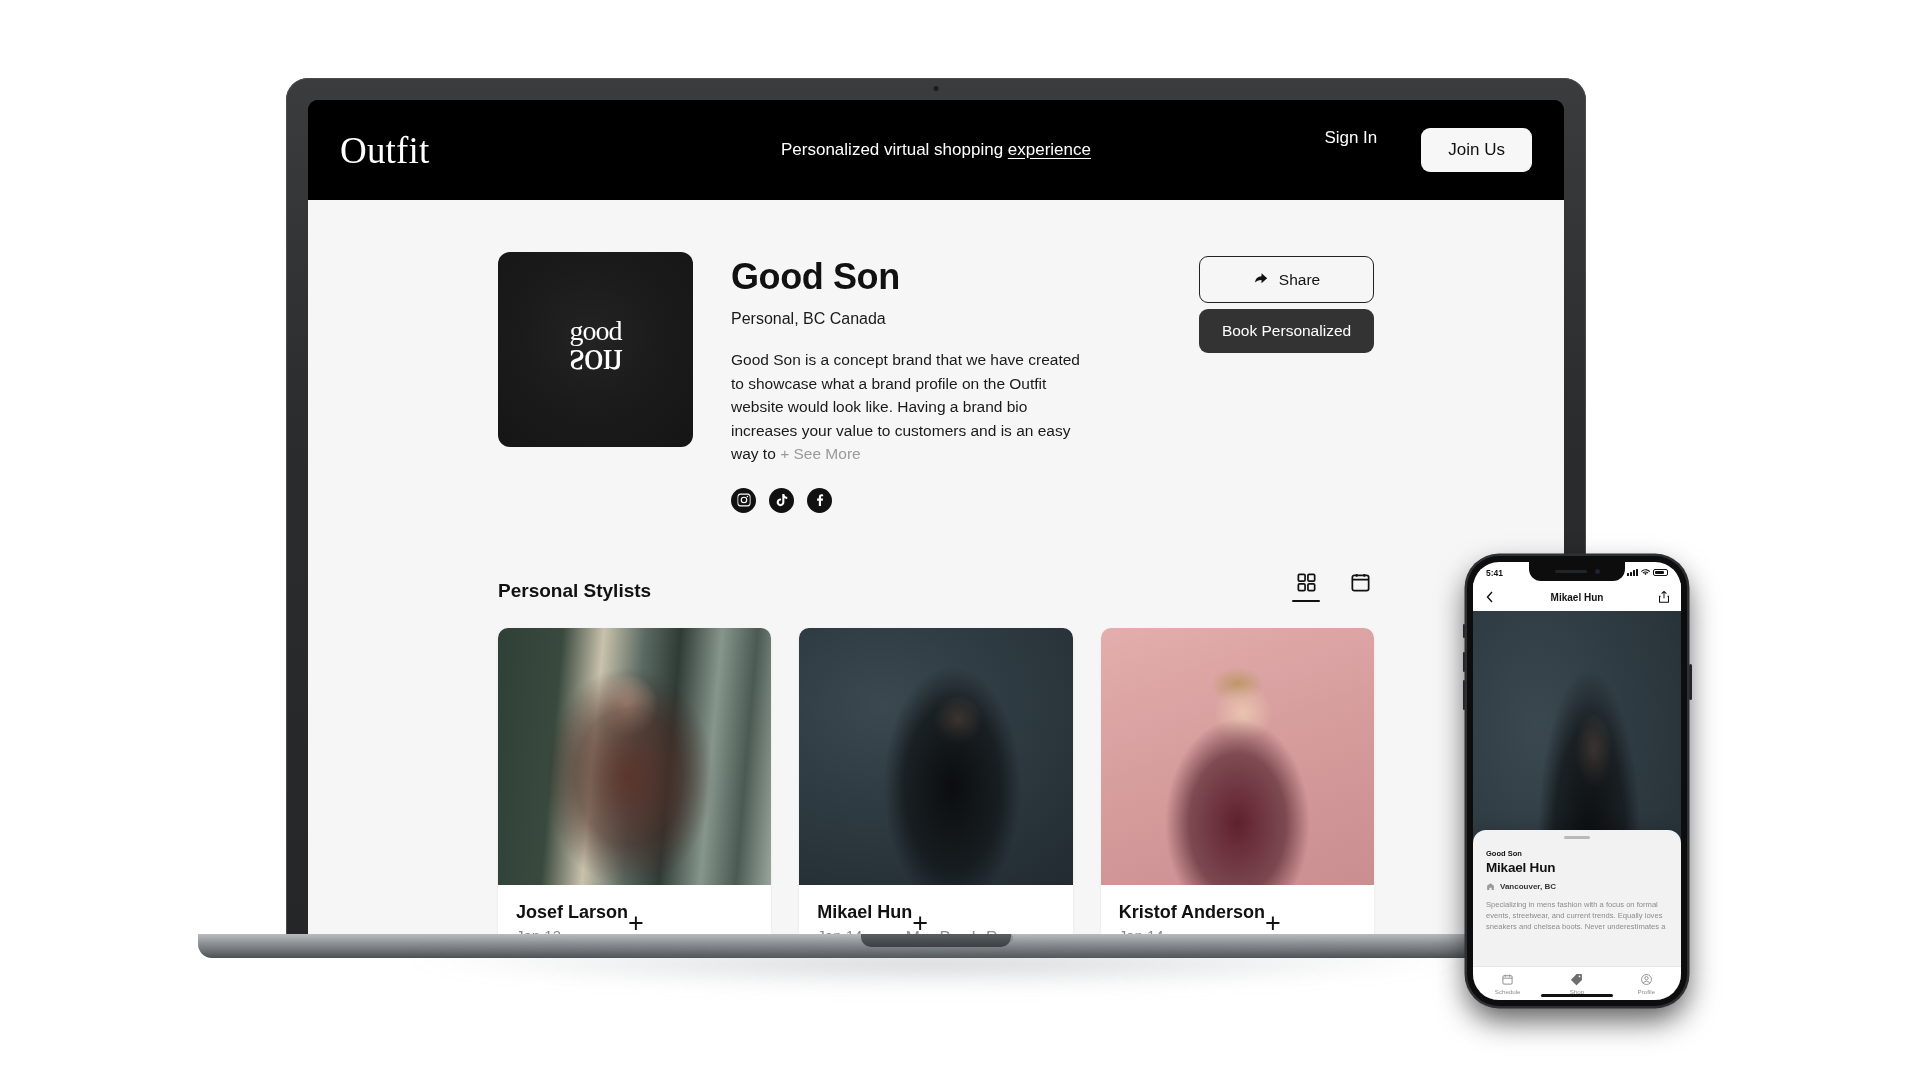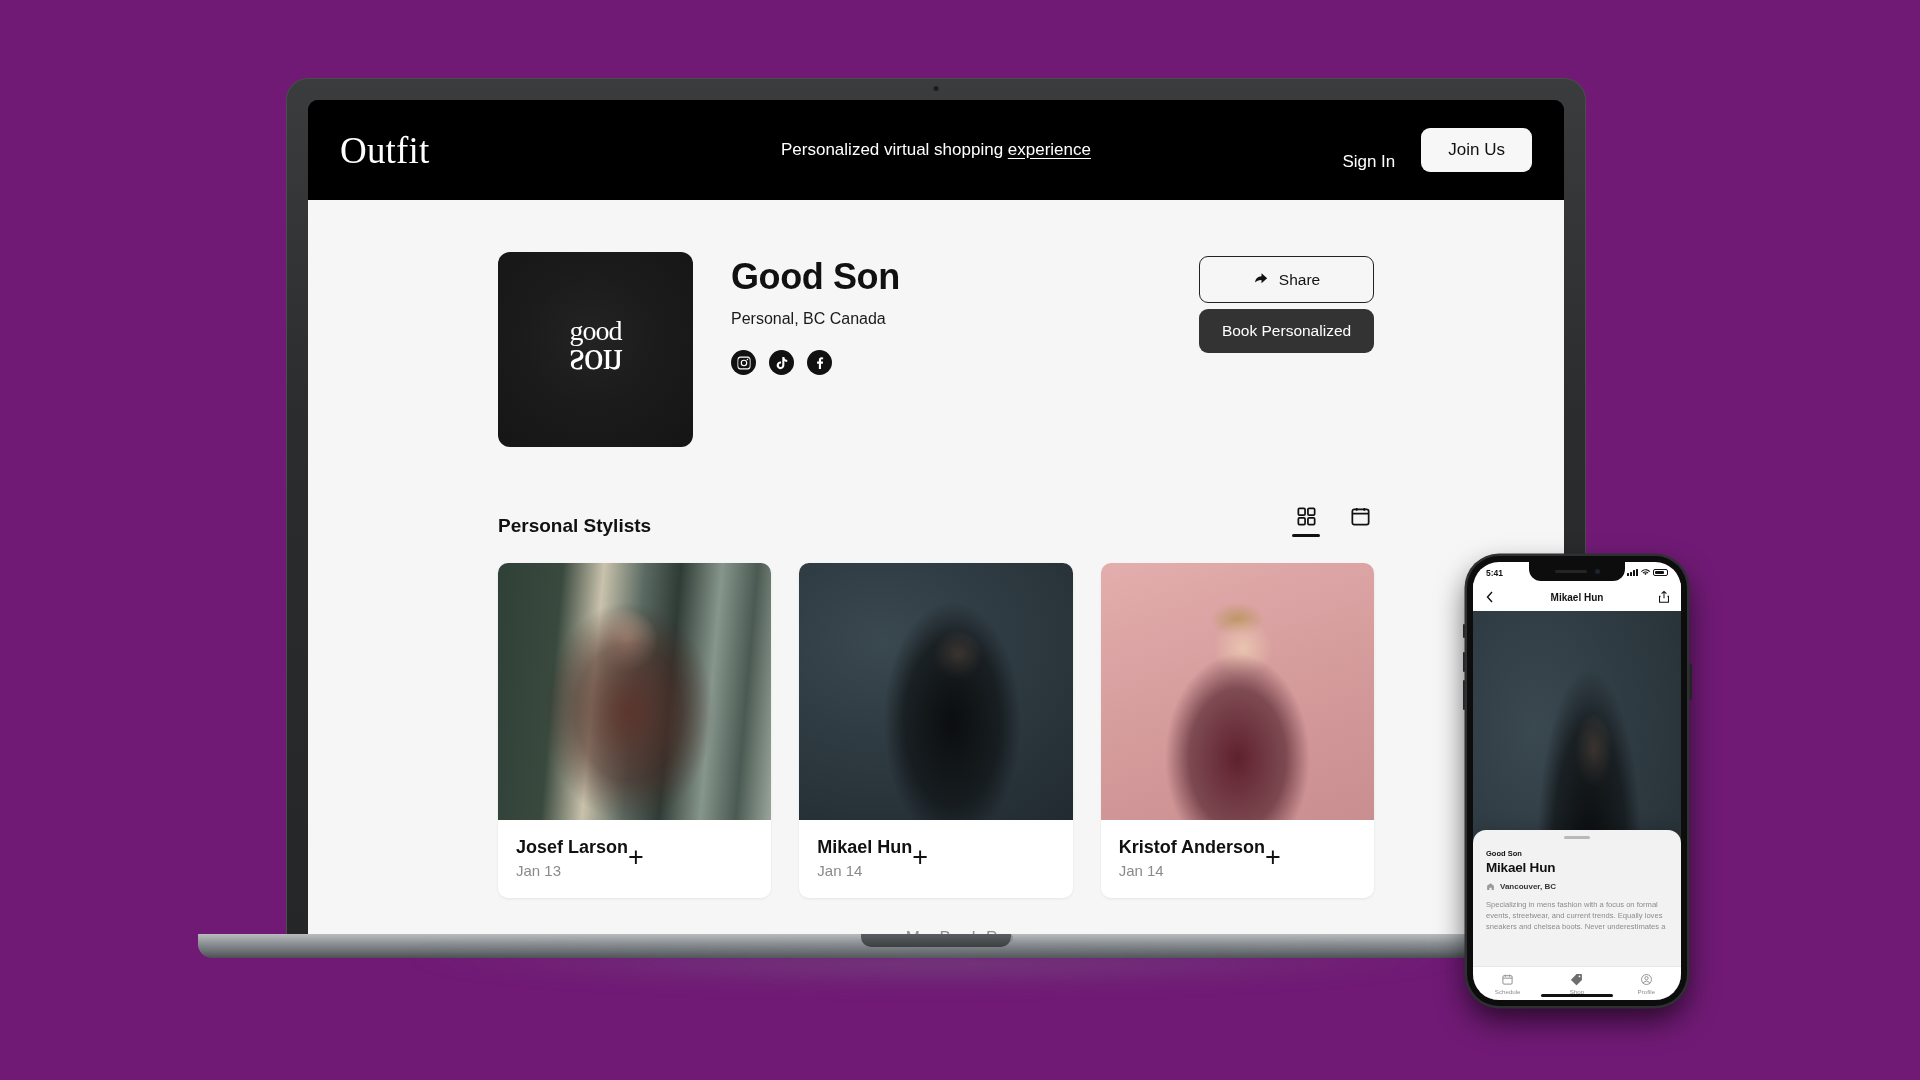--- a/index.html
+++ b/index.html
@@ -2,21 +2,21 @@
 <html><head>
 <meta charset="utf-8">
 <style>
   * { box-sizing: border-box; margin: 0; padding: 0; }
   html, body {
     width: 1920px; height: 1080px;
     background: #000;
     font-family: "Liberation Sans", sans-serif;
     overflow: hidden;
   }
-  .stage { position: relative; width: 1920px; height: 1080px; background: #701a75; }
+  .stage { position: relative; width: 1920px; height: 1080px; background: #ffffff; }
 
   
   .laptop { position: absolute; left: 286px; top: 78px; width: 1300px; height: 870px; }
   .laptop-lid {
     position: absolute; left: 0; top: 0; width: 1300px; height: 862px;
     background: linear-gradient(180deg,#3a3c3e 0%,#2a2c2e 40%,#242628 100%);
     border-radius: 22px 22px 6px 6px;
     padding: 22px 22px 0 22px;
     box-shadow: 0 0 0 1px #4a4c4f inset;
   }
@@ -61,21 +61,21 @@
   .brand-logo {
     font-family: "Liberation Serif", serif;
     color: #fff; font-size: 37px; letter-spacing: .2px; font-weight: 400;
   }
   .tagline {
     position: absolute; left: 50%; transform: translateX(-50%);
     color: #fff; font-size: 17px; white-space: nowrap;
   }
   .tagline u { text-decoration: underline; text-underline-offset: 3px; }
   .header-right {
-    margin-left: auto; display: flex; align-items: flex-end; gap: 26px;
+    margin-left: auto; display: flex; align-items: flex-start; gap: 44px;
   }
   .sign-in { color: #fff; font-size: 17px; cursor: pointer; }
   .join-us {
     background: #f7f7f7; color: #111; border: none; border-radius: 9px;
     padding: 12px 27px; font-size: 17px; font-family: inherit; cursor: pointer;
   }
 
   
   .site-body {
     height: 740px; background: #f6f6f6;
@@ -291,20 +291,24 @@
               <div class="brand-avatar">
                 <div class="brand-mark">
                   <span class="l1">good</span>
                   <span class="l2">son</span>
                 </div>
               </div>
 
               <div class="profile-info">
                 <div class="brand-name">Good Son</div>
                 <div class="brand-location">Personal, BC Canada</div>
+                <div class="brand-bio">
+                  <span>Good Son is a concept brand that we have created to showcase what a brand profile on the Outfit website would look like. Having a brand bio increases your value to customers and is an easy way to</span>
+                  <span class="see-more">+ See More</span>
+                </div>
                 <div class="socials">
                   <div class="social">
                     <svg viewBox="0 0 24 24">
                         <path d="M12 2.2c3.2 0 3.6 0 4.9.07 1.17.05 1.8.25 2.23.41.56.22.96.48 1.38.9.42.42.68.82.9 1.38.16.42.36 1.06.41 2.23.06 1.27.07 1.65.07 4.86s0 3.6-.07 4.86c-.05 1.17-.25 1.8-.41 2.23-.22.56-.48.96-.9 1.38-.42.42-.82.68-1.38.9-.42.16-1.06.36-2.23.41-1.27.06-1.65.07-4.86.07s-3.6 0-4.86-.07c-1.17-.05-1.8-.25-2.23-.41a3.7 3.7 0 0 1-1.38-.9 3.7 3.7 0 0 1-.9-1.38c-.16-.42-.36-1.06-.41-2.23C2.2 15.6 2.2 15.2 2.2 12s0-3.6.07-4.86c.05-1.17.25-1.8.41-2.23.22-.56.48-.96.9-1.38.42-.42.82-.68 1.38-.9.42-.16 1.06-.36 2.23-.41C8.45 2.2 8.83 2.2 12 2.2zm0 1.8c-3.15 0-3.5.01-4.74.07-.9.04-1.39.19-1.71.32-.43.17-.74.37-1.06.69-.32.32-.52.63-.69 1.06-.13.32-.28.81-.32 1.71C3.42 9.1 3.4 9.45 3.4 12s.01 2.9.07 4.15c.4.9.19 1.39.32 1.71.17.43.37.74.69 1.06.32.32.63.52 1.06.69.32.13.81.28 1.71.32 1.25.06 1.6.07 4.75.07s3.5-.01 4.75-.07c.9-.04 1.39-.19 1.71-.32.43-.17.74-.37 1.06-.69.32-.32.52-.63.69-1.06.13-.32.28-.81.32-1.71.06-1.25.07-1.6.07-4.15s-.01-2.9-.07-4.15c-.04-.9-.19-1.39-.32-1.71a2.9 2.9 0 0 0-.69-1.06 2.9 2.9 0 0 0-1.06-.69c-.32-.13-.81-.28-1.71-.32C15.5 4.01 15.15 4 12 4zm0 3.06a4.94 4.94 0 1 1 0 9.88 4.94 4.94 0 0 1 0-9.88zm0 8.15a3.2 3.2 0 1 0 0-6.41 3.2 3.2 0 0 0 0 6.41zm6.3-8.35a1.15 1.15 0 1 1-2.3 0 1.15 1.15 0 0 1 2.3 0z"></path>
                       </svg>
                   </div>
                   <div class="social">
                     <svg viewBox="0 0 24 24">
                         <path d="M16.6 5.82A4.28 4.28 0 0 1 15.54 3h-3.1v12.4a2.6 2.6 0 1 1-1.84-2.49V9.74a5.78 5.78 0 1 0 4.94 5.72V9.01a7.4 7.4 0 0 0 4.32 1.38V7.3a4.28 4.28 0 0 1-3.26-1.48z"></path>
                       </svg>

